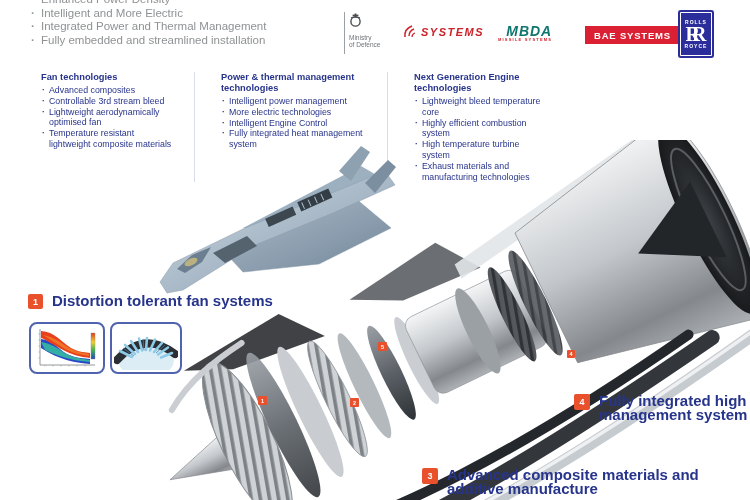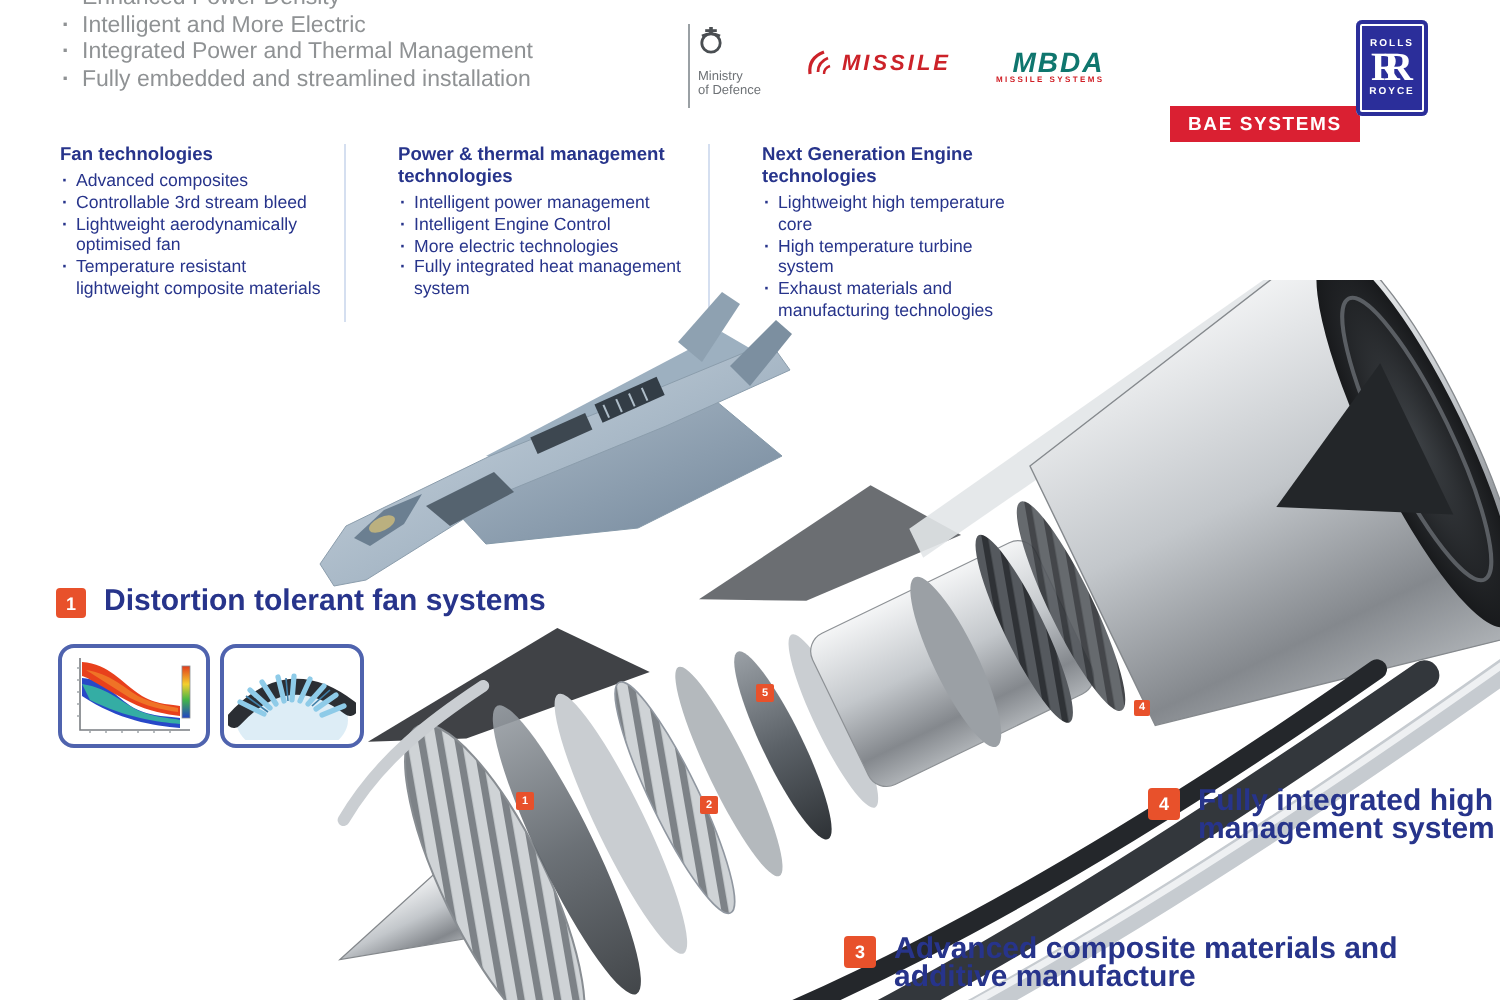--- a/index.html
+++ b/index.html
@@ -17,30 +17,30 @@
   .mod .bar{width:1px;background:#9aa0a4;height:42px;margin-right:4px;}
   .mod .crest{width:13px;height:15px;margin:1px 0 2px 0;}
   .mod .modtxt{font-size:6.5px;line-height:7px;color:#6e7276;}
   .leonardo{position:absolute;left:62px;top:16px;display:flex;align-items:center;color:#cc2229;}
   .leonardo .burst{width:16px;height:16px;margin-right:3px;}
   .leonardo .lname{font-size:11px;font-weight:bold;font-style:italic;letter-spacing:1.5px;}
   .mbda{position:absolute;left:158px;top:17px;text-align:right;}
   .mbda .mname{font-size:14px;font-weight:900;font-style:italic;color:#0f766e;letter-spacing:1px;line-height:12px;}
   .mbda .msub{font-size:4px;color:#d01e25;letter-spacing:1.2px;font-weight:bold;}
   .bae{position:absolute;left:245px;top:18px;background:#da2032;color:#fff;font-weight:bold;
-       font-size:9.5px;letter-spacing:.8px;padding:4px 9px 3px 9px;margin-top:27px;}
+       font-size:9.5px;letter-spacing:.8px;padding:4px 9px 3px 9px;}
   .rr{position:absolute;left:338px;top:2px;width:36px;height:48px;background:#2b2e9a;border-radius:3px;
       display:flex;flex-direction:column;align-items:center;justify-content:center;color:#fff;
       box-shadow:inset 0 0 0 2px #2b2e9a, inset 0 0 0 3px #ffffff;}
   .rr .rrtop,.rr .rrbot{font-size:5px;letter-spacing:1px;font-weight:bold;}
   .rr .rrmono{font-family:"Liberation Serif",serif;font-size:20px;line-height:18px;font-weight:bold;display:flex;}
   .rr .rrmono .r2{margin-left:-8px;}
   
   .tech{position:absolute;left:30px;top:72px;display:flex;color:#27348b;}
-  .tcol{box-sizing:border-box;padding-right:10px;}
+  .tcol{box-sizing:border-box;padding-right:10px;margin-left:11px;}
   .tcol+.tcol{border-left:1px solid #d5dff0;padding-left:26px;}
   .tcol .ttitle{font-size:9.3px;font-weight:bold;margin:0 0 2px 0;line-height:11px;}
   .tcol .titem{position:relative;padding-left:8px;font-size:8.8px;line-height:10.8px;}
   .tcol .titem::before{content:"·";position:absolute;left:1px;font-weight:bold;}
   .w1{width:142px;}.w2{width:182px;}.w3{width:168px;}.w4{width:178px;}
   
   .callout{position:absolute;display:flex;align-items:flex-start;}
   .num-sq{background:#e8512b;color:#fff;font-weight:bold;border-radius:2px;
           display:flex;align-items:center;justify-content:center;flex:0 0 auto;}
   .sq15{width:15px;height:15px;font-size:9px;}
@@ -80,21 +80,21 @@
       </div>
     </div>
   </div>
 
   <div class="leonardo">
     <svg class="burst" viewBox="0 0 16 16">
       <path d="M10,2 Q2,5 3,13" fill="none" stroke="#cc2229" stroke-width="1.6"></path>
       <path d="M12,5 Q7,7 7,12" fill="none" stroke="#cc2229" stroke-width="1.4"></path>
       <path d="M13,9 Q10,10 10,13" fill="none" stroke="#cc2229" stroke-width="1.2"></path>
     </svg>
-    <span class="lname">MISSILE</span>
+    <span class="lname">SYSTEMS</span>
   </div>
 
   <div class="mbda">
     <div class="mname">MBDA</div>
     <div class="msub">MISSILE SYSTEMS</div>
   </div>
 
   <div class="bae">BAE SYSTEMS</div>
 
   <div class="rr">
@@ -111,27 +111,28 @@
   <div class="tcol w1">
     <div class="ttitle">Fan technologies</div>
     <div class="titem">Advanced composites</div>
     <div class="titem">Controllable 3rd stream bleed</div>
     <div class="titem">Lightweight aerodynamically optimised fan</div>
     <div class="titem">Temperature resistant lightweight composite materials</div>
   </div>
   <div class="tcol w2">
     <div class="ttitle">Power &amp; thermal management technologies</div>
     <div class="titem">Intelligent power management</div>
+    <div class="titem">More electric technologies</div>
     <div class="titem">Intelligent Engine Control</div>
-    <div class="titem">More electric technologies</div>
     <div class="titem">Fully integrated heat management system</div>
   </div>
   <div class="tcol w3">
     <div class="ttitle">Next Generation Engine technologies</div>
-    <div class="titem">Lightweight high temperature core</div>
+    <div class="titem">Lightweight bleed temperature core</div>
+    <div class="titem">Highly efficient combustion system</div>
     <div class="titem">High temperature turbine system</div>
     <div class="titem">Exhaust materials and manufacturing technologies</div>
   </div>
 </div>
 
 <svg class="illus" style="left:125px;top:140px;" width="295" height="170" viewBox="0 0 295 170">
   <defs>
     <linearGradient id="acG" x1="0" y1="0" x2="1" y2="1">
       <stop offset="0" stop-color="#cfd9e2"></stop>
         <stop offset="0.6" stop-color="#a3b4c3"></stop>

